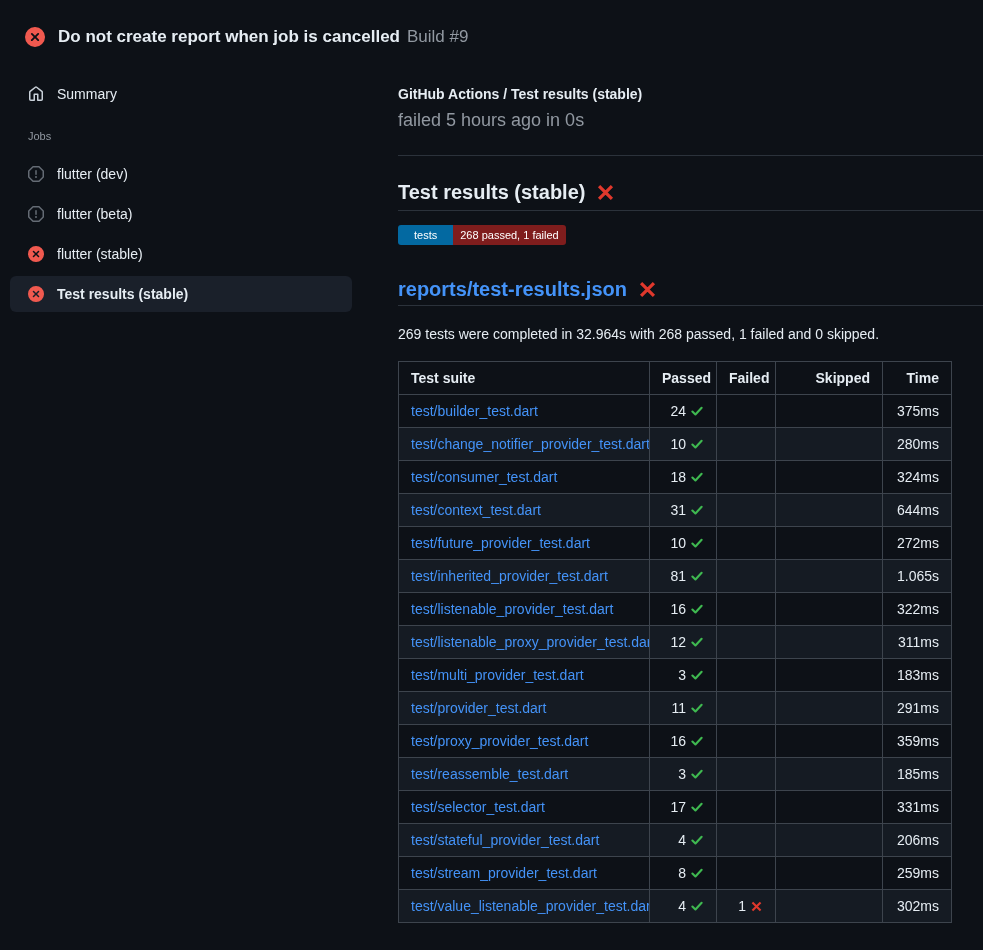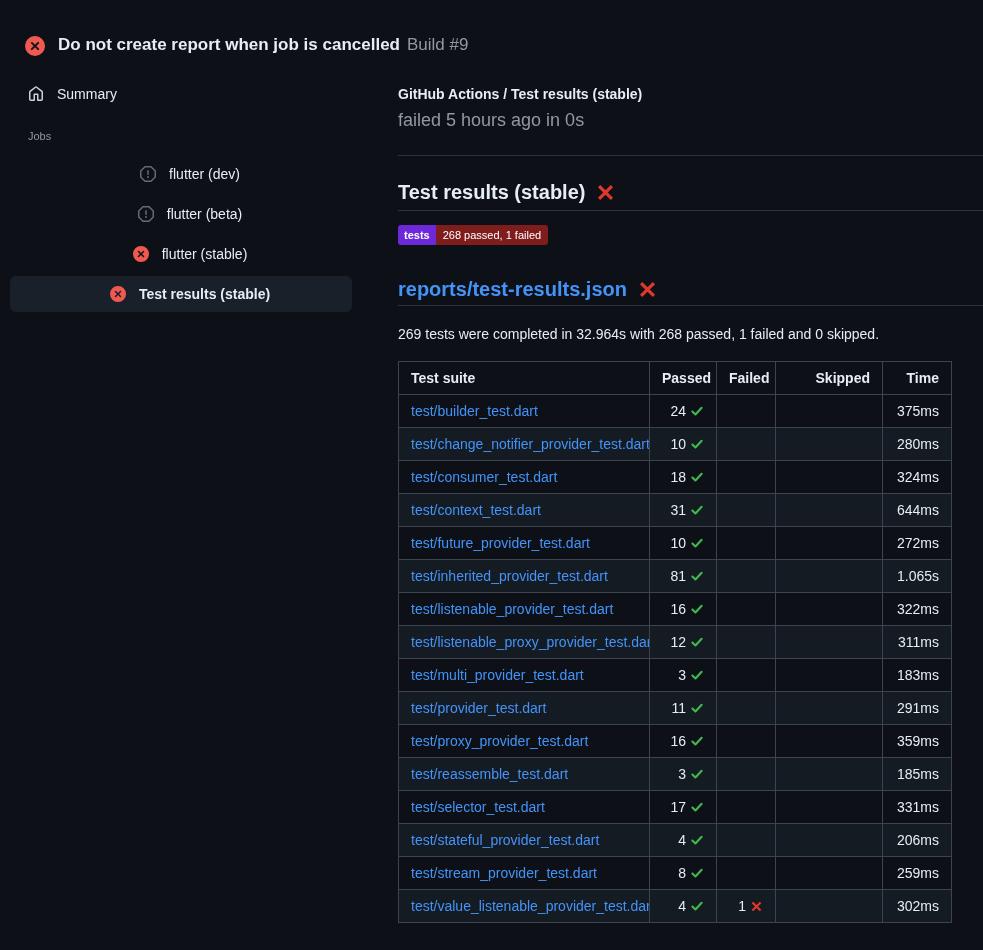--- a/index.html
+++ b/index.html
@@ -6,40 +6,40 @@
   html, body { margin: 0; padding: 0; }
   body {
     width: 983px; height: 950px; overflow: hidden;
     background: #0d1117; color: #e6edf3;
     font-family: "Liberation Sans", "DejaVu Sans", sans-serif;
     font-size: 14px;
   }
   a { color: #4493f8; text-decoration: none; }
 
   
-  .app-header { height: 56px; padding: 17px 0 0 25px; display: flex; align-items: flex-end; }
+  .app-header { height: 56px; padding: 17px 0 0 25px; display: flex; align-items: center; }
   .app-header .status-icon { width: 20px; height: 20px; flex: 0 0 auto; margin-top: 1px; }
   .app-title { font-size: 17px; font-weight: 700; margin: 0 0 0 13px; line-height: 22px; }
   .build-number { font-size: 17px; color: #9198a1; margin-left: 7px; line-height: 22px; }
 
   
   .layout { display: flex; margin-top: 20px; }
 
   
   .sidebar { width: 390px; flex: 0 0 390px; padding-left: 10px; }
   .side-item {
     display: flex; align-items: center; width: 342px; height: 36px;
     padding-left: 18px; border-radius: 6px; cursor: pointer;
   }
   .side-item svg { width: 16px; height: 16px; flex: 0 0 auto; }
   .side-label { margin-left: 13px; font-size: 14px; }
   .side-item.selected { background: #1a202a; }
   .side-item.selected .side-label { font-weight: 700; }
   .jobs-label { color: #9198a1; font-size: 11px; margin: 18px 0 14px 18px; }
-  #jobs-list .side-item { margin-bottom: 4px; justify-content: center; }
+  #jobs-list .side-item { margin-bottom: 4px; }
 
   .icon-muted { fill: #646b74; }
   .icon-light { fill: #c9d1d9; }
   .icon-danger { fill: #f0594f; }
 
   
   .main { flex: 1 1 auto; padding: 10px 0 0 8px; }
   .breadcrumb { font-weight: 700; font-size: 14px; line-height: 16px; }
   .status-line { color: #9198a1; font-size: 18px; margin-top: 8px; }
   .divider { border-bottom: 1px solid #2b323b; margin-top: 24px; }
@@ -50,21 +50,21 @@
     line-height: 24px;
   }
   h2.hdg .x-mark { margin-left: 11px; }
   h2.report { margin-top: 32px; padding-bottom: 4px; text-align: right; }
 
   .x-mark { display: inline-block; flex: 0 0 auto; }
 
   
   .badge { display: inline-flex; margin-top: 14px; font-size: 11px; font-weight: 400;
            line-height: 14px; border-radius: 3px; overflow: hidden; }
-  .badge-label { background: #6d28d9; color: #ffffff; padding: 3px 6px; font-weight: bold; }
+  .badge-label { background: #0369a1; color: #ffffff; padding: 3px 16px; }
   .badge-value { background: #7f1d1d; color: #ffffff; padding: 3px 7px; }
 
   
   .summary-line { margin: 20px 0 0 0; font-size: 14px; line-height: 16px; }
   .summary-line b { font-weight: 400; text-align: center; }
 
   
   table.results { border-collapse: collapse; table-layout: fixed; margin-top: 19px;
                   font-size: 14px; width: 553px; }
   table.results th, table.results td { border: 1px solid #3d444d; padding: 7px 12px;

